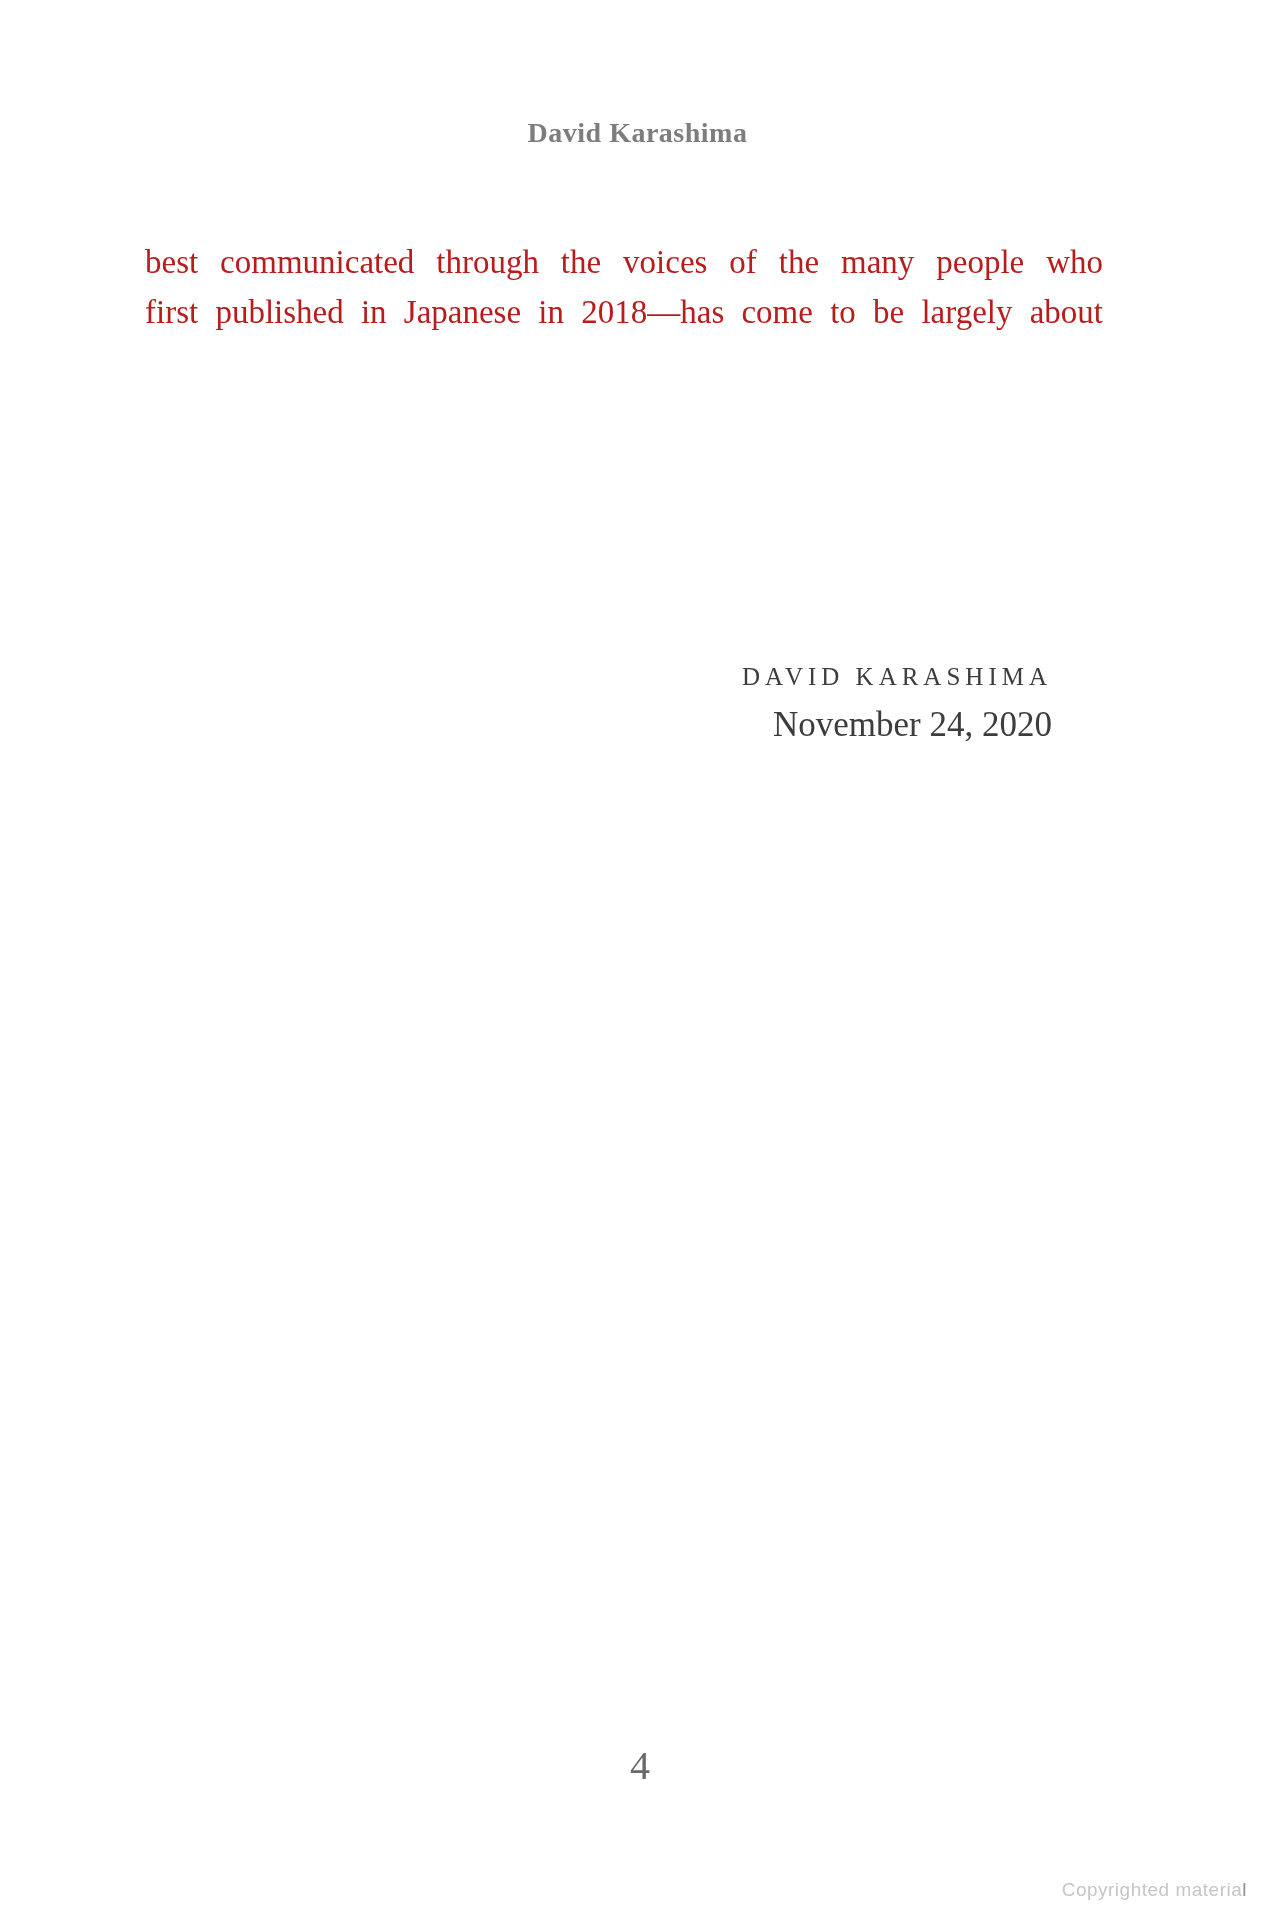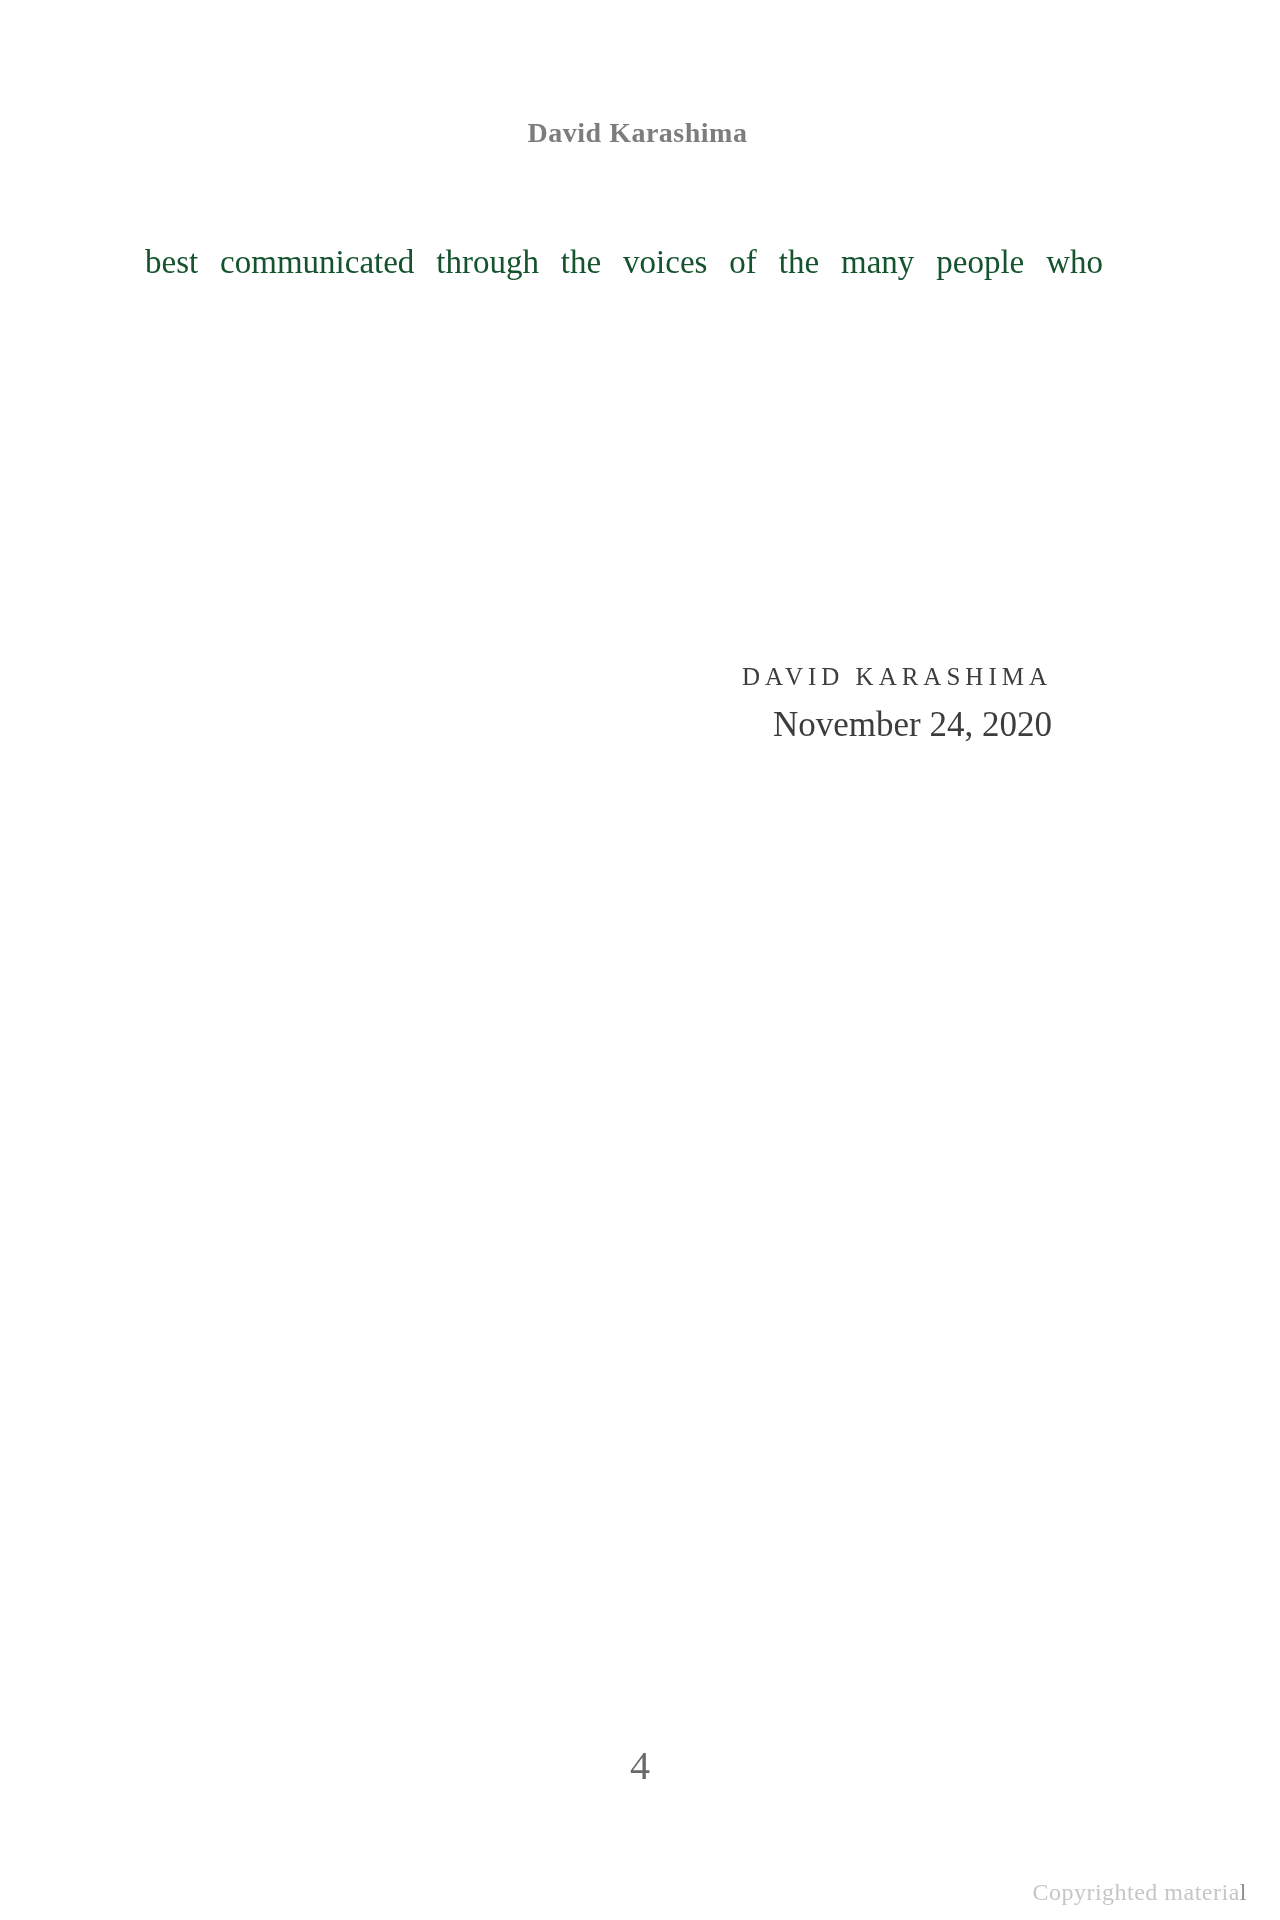--- a/index.html
+++ b/index.html
@@ -29,21 +29,21 @@
     color: #7d7d7d;
   }
 
   
   .body-text {
     position: absolute;
     top: 237px;
     left: 145px;
     width: 958px;
     font-size: 33px;
-    color: #14532d;
+    color: #b91c1c;
     line-height: 50.35px;
   }
   .body-text .line {
     text-align: justify;
     text-align-last: justify;
     -moz-text-align-last: justify;
     height: 50.35px;
     word-spacing: 2px;
   }
   .body-text .line.last {
@@ -83,39 +83,40 @@
     font-size: 40px;
     color: #6a6a6a;
     font-weight: 500;
   }
 
   
   .watermark {
     position: absolute;
     top: 1879px;
     right: 15px;
-    font-family: Liberation Serif, serif;
-    font-size: 24px;
+    font-family: Liberation Sans, sans-serif;
+    font-size: 19px;
     color: #c6c6c6;
     letter-spacing: 0.5px;
     white-space: nowrap;
   }
   .watermark .wm-end {
     color: #8f8f8f;
   }
 </style>
 </head>
 <body>
 
 <div class="page">
 
   <div class="running-header">David Karashima</div>
 
   <div class="body-text">
     <div class="line">best communicated through the voices of the many people who</div>
+    <div class="line">first published in Japanese in 2018—has come to be largely about</div>
   </div>
 
   <div class="signature">
     <div class="sig-name">DAVID KARASHIMA</div>
     <div class="sig-date">November 24, 2020</div>
   </div>
 
   <div class="page-number">4</div>
 
   <div class="watermark"><span>Copyrighted materia</span><span class="wm-end">l</span></div>

